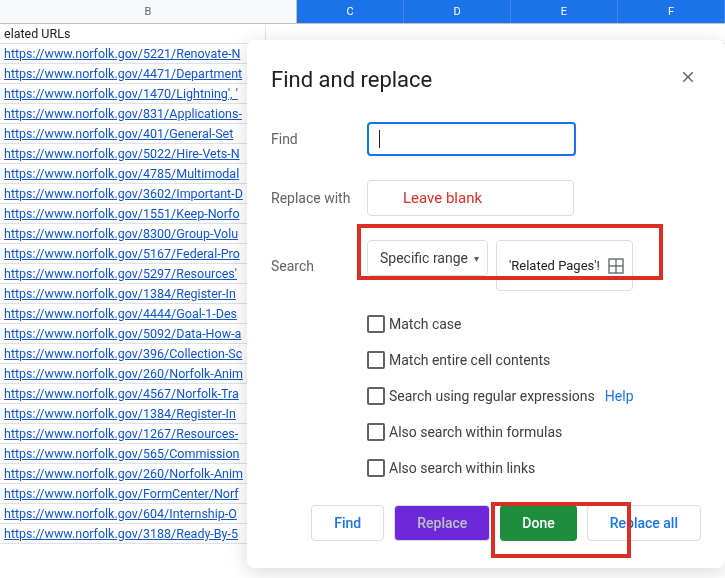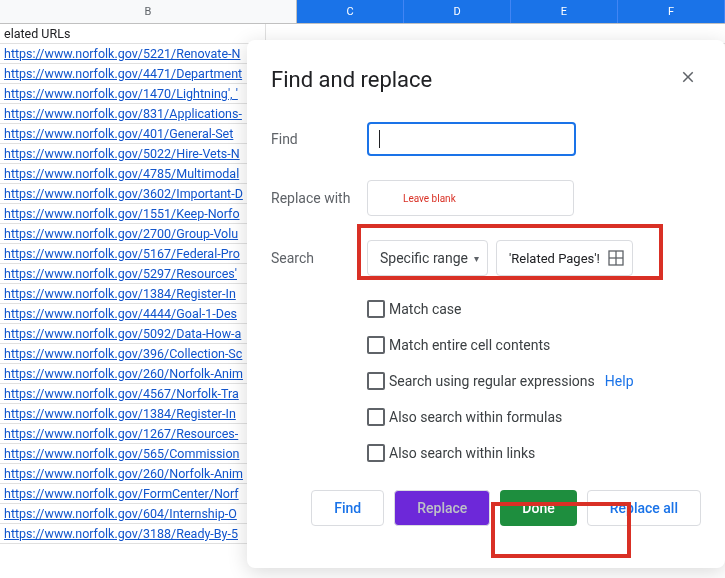--- a/index.html
+++ b/index.html
@@ -116,21 +116,21 @@
     }
     .replace-placeholder {
       position: relative;
     }
     .replace-annotation {
       position: absolute;
       left: 36px;
       top: 50%;
       transform: translateY(-50%);
       color: #d93025;
-      font-size: 10px;
+      font-size: 15px;
       pointer-events: none;
     }
     .search-controls {
       display: flex;
       gap: 8px;
       flex: 1;
     }
     .dropdown {
       height: 36px;
       border: 1px solid #dadce0;
@@ -138,21 +138,21 @@
       padding: 0 8px 0 12px;
       font-size: 14px;
       color: #3c4043;
       display: flex;
       align-items: center;
       gap: 6px;
       cursor: pointer;
       background: #fff;
     }
     .range-input {
-      height: 36px;
+      height: 51px;
       border: 1px solid #dadce0;
       border-radius: 4px;
       padding: 0 8px 0 12px;
       font-size: 13px;
       display: flex;
       align-items: center;
       gap: 8px;
       cursor: pointer;
     }
     .grid-icon {
@@ -276,21 +276,21 @@
     <div class="row">
         <div class="cell-b">https://www.norfolk.gov/4785/Multimodal</div>
       </div>
     <div class="row">
         <div class="cell-b">https://www.norfolk.gov/3602/Important-D</div>
       </div>
     <div class="row">
         <div class="cell-b">https://www.norfolk.gov/1551/Keep-Norfo</div>
       </div>
     <div class="row">
-        <div class="cell-b">https://www.norfolk.gov/2700/Group-Volu</div>
+        <div class="cell-b">https://www.norfolk.gov/8300/Group-Volu</div>
       </div>
     <div class="row">
         <div class="cell-b">https://www.norfolk.gov/5167/Federal-Pro</div>
       </div>
     <div class="row">
         <div class="cell-b">https://www.norfolk.gov/5297/Resources'</div>
       </div>
     <div class="row">
         <div class="cell-b">https://www.norfolk.gov/1384/Register-In</div>
       </div>

